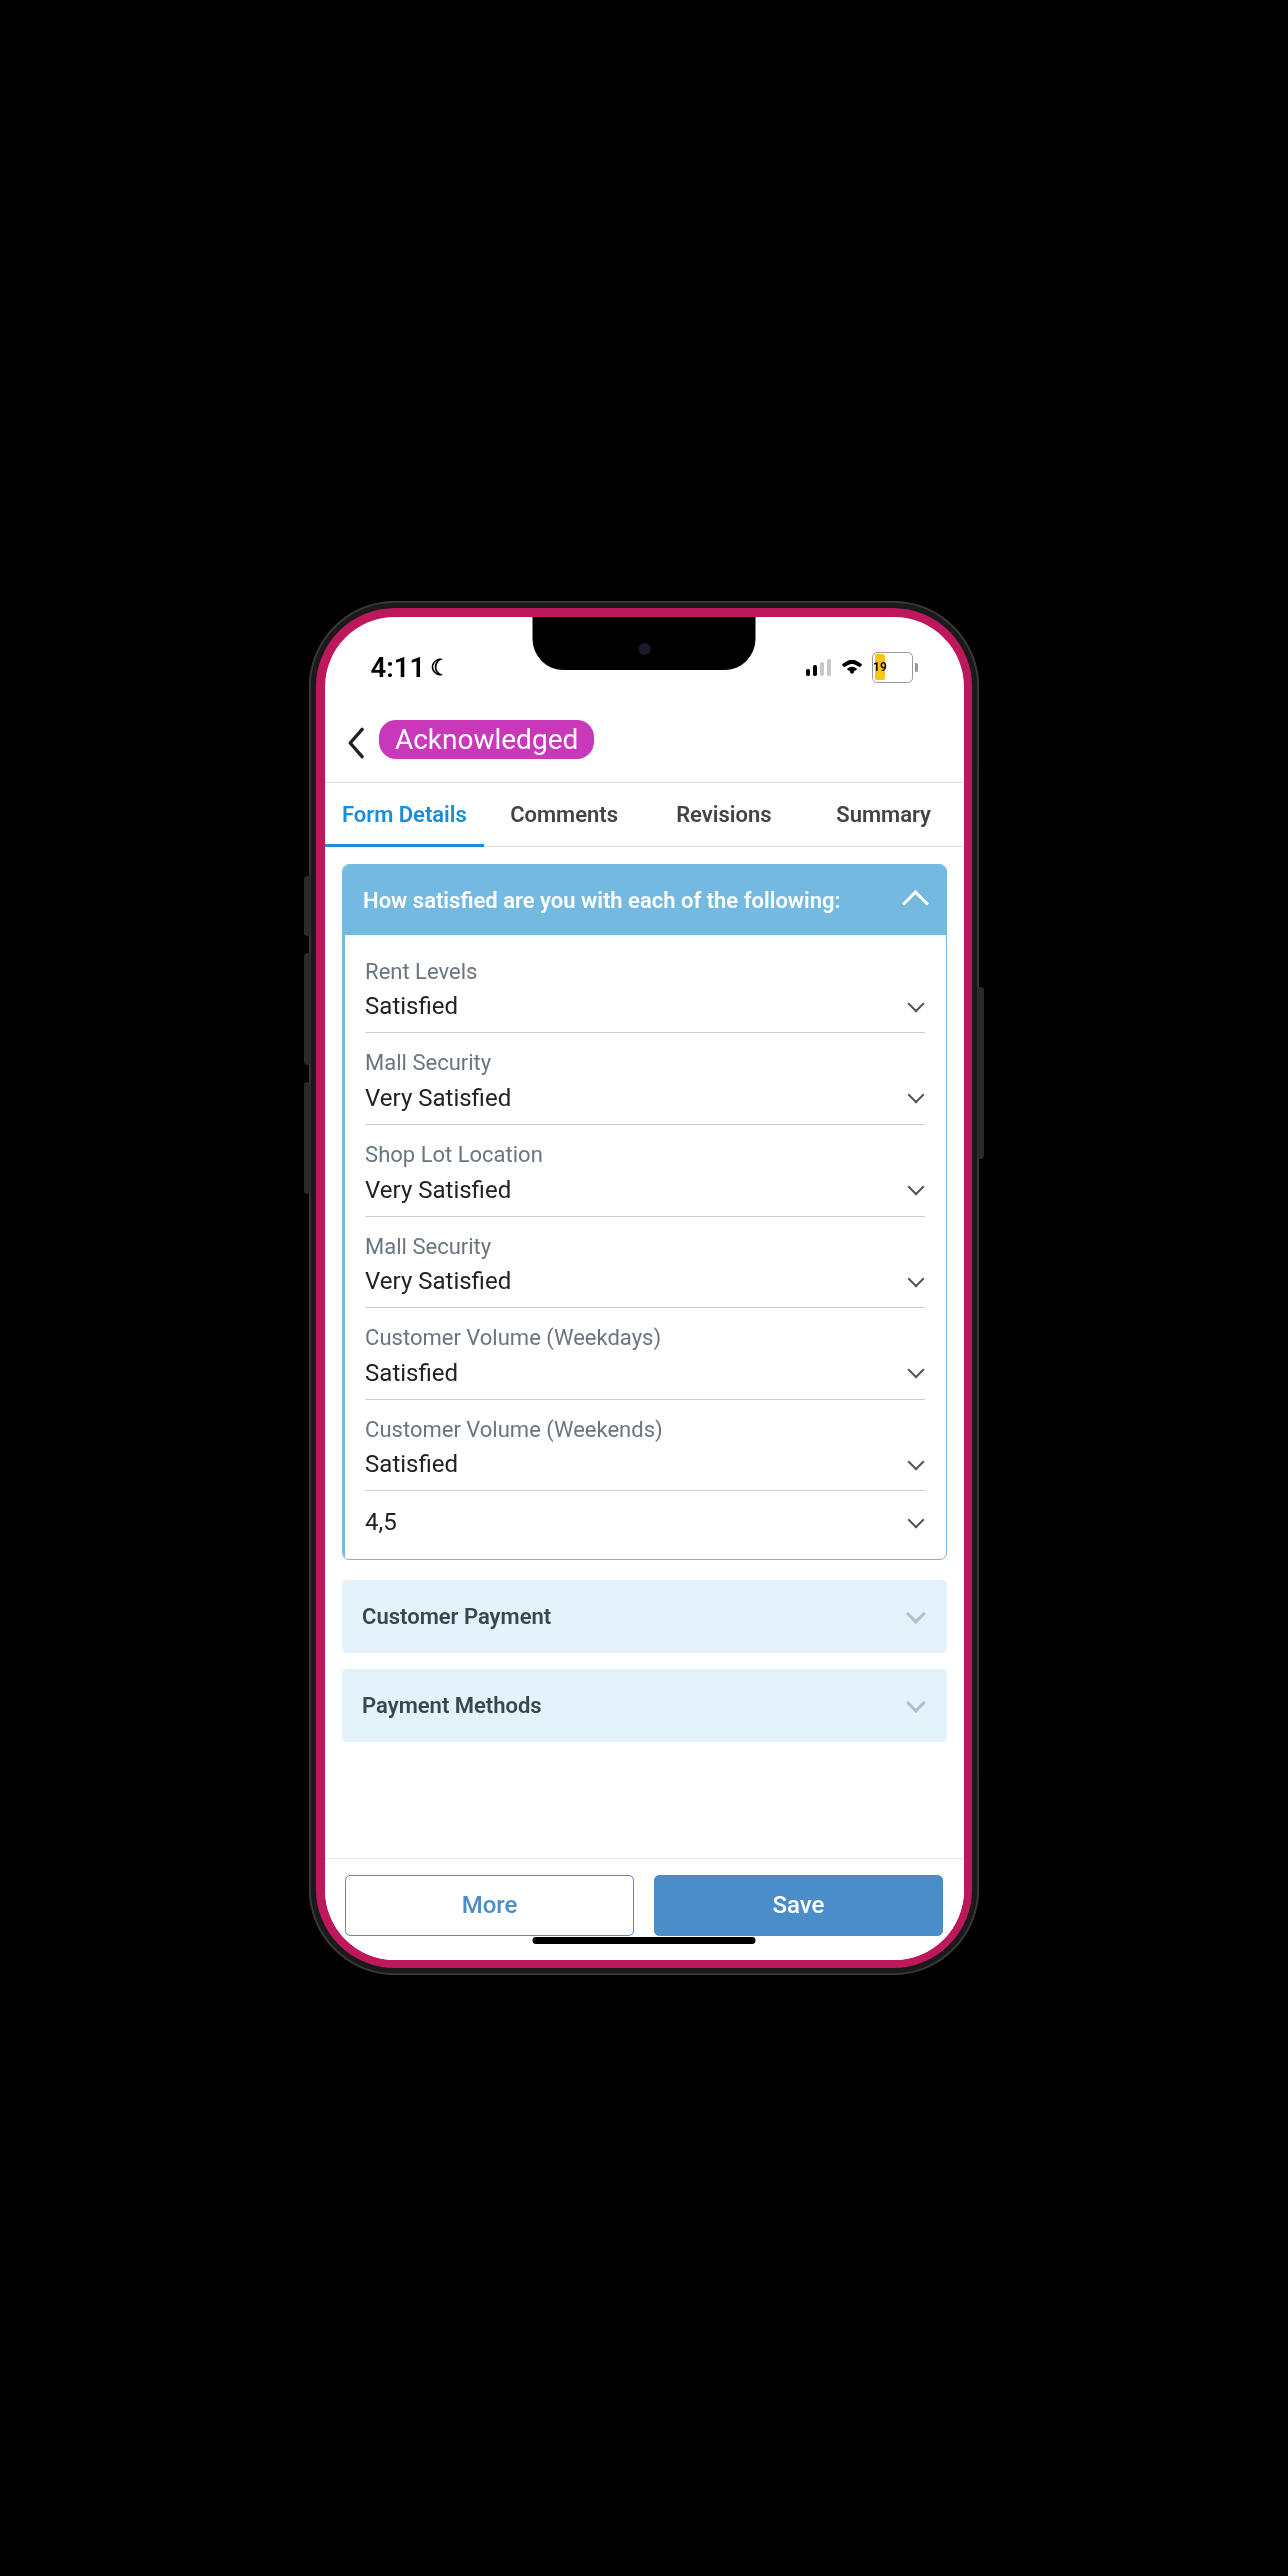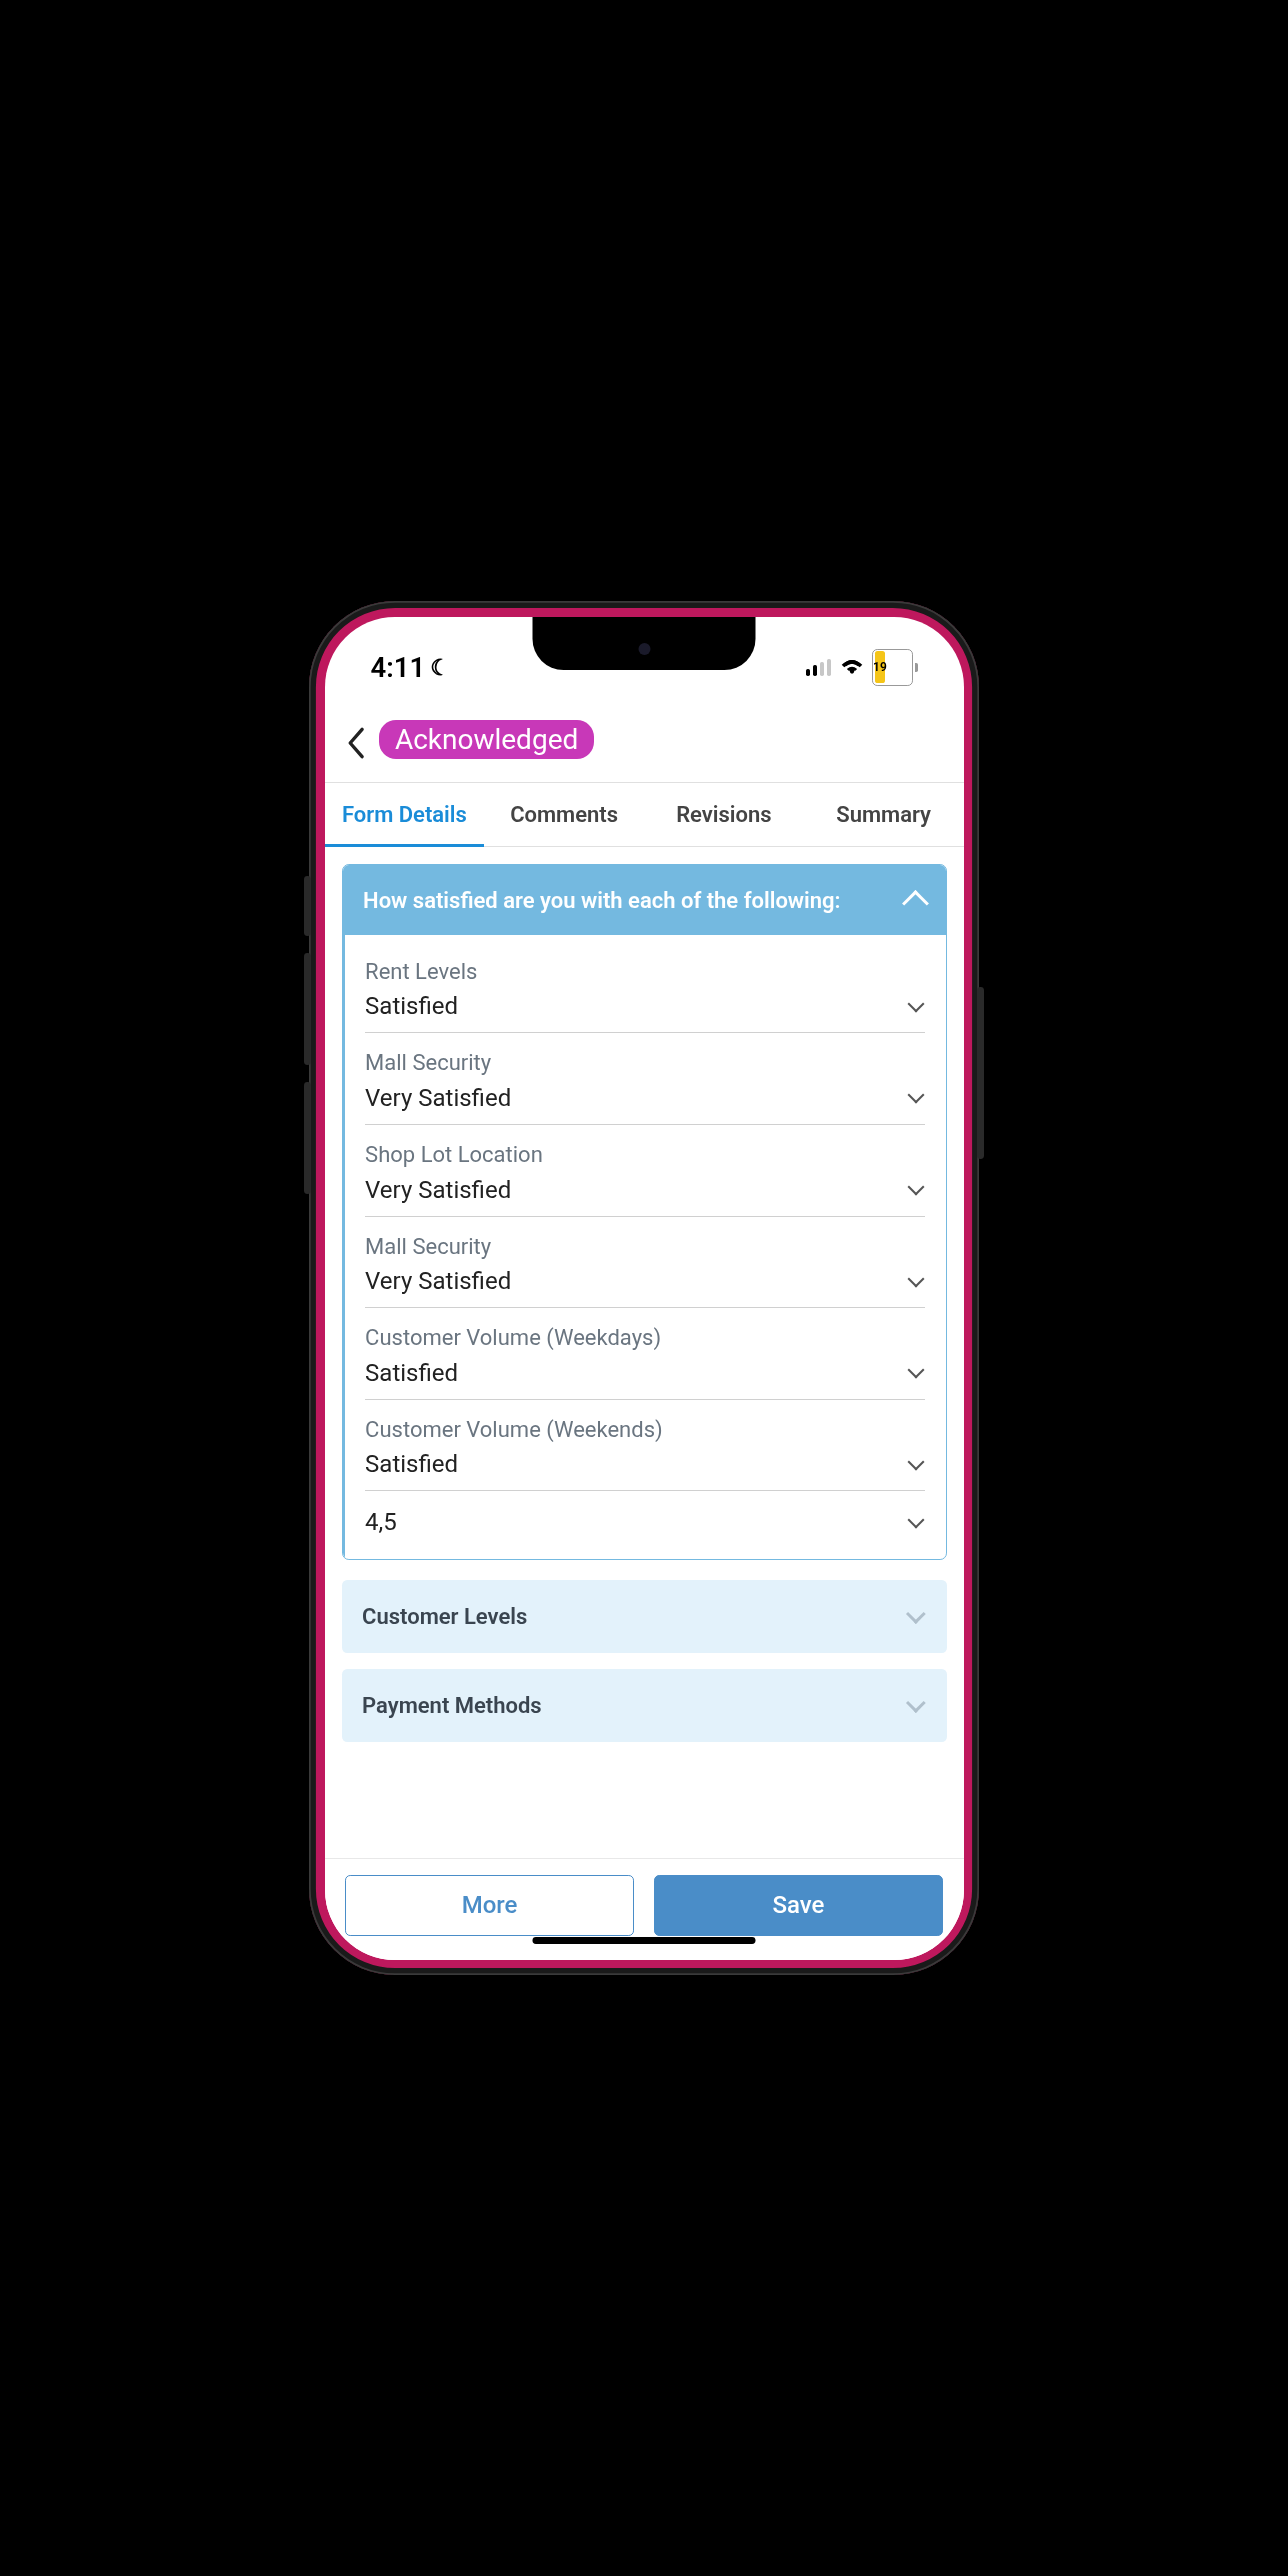--- a/index.html
+++ b/index.html
@@ -18,21 +18,21 @@
     .moon { font-size: 22px; }
     .status-right { display: flex; align-items: center; gap: 8.6px; }
     .signal { display: flex; align-items: flex-end; gap: 2.6px; }
     .signal span { width: 4.3px; background: #000; border-radius: 1.7px; }
     .signal span:nth-child(1) { height: 6.9px; }
     .signal span:nth-child(2) { height: 10.3px; }
     .signal span:nth-child(3) { height: 13.7px; background: #c7c7c7; }
     .signal span:nth-child(4) { height: 17px; background: #c7c7c7; }
     .wifi { font-size: 22px; }
     .battery { display: flex; align-items: center; }
-    .battery-body { width: 41px; height: 37px; border: 1.7px solid #999; border-radius: 5.2px; position: relative; padding: 1.7px; }
+    .battery-body { width: 41px; height: 31px; border: 1.7px solid #999; border-radius: 5.2px; position: relative; padding: 1.7px; }
     .battery-fill { background: #f5c518; height: 100%; border-radius: 2.6px; display: flex; align-items: center; justify-content: center; font-size: 12px; font-weight: 600; }
     .battery-tip { width: 2.6px; height: 8.6px; background: #999; border-radius: 0 1.7px 1.7px 0; margin-left: 1.7px; }
     .header { padding: 17px 20.6px 13.7px 20.6px; display: flex; align-items: flex-start; gap: 13.7px; }
     .back-btn { font-size: 31px; font-weight: 300; padding-top: 6.9px; cursor: pointer; }
     .header-text { flex: 1; }
     .title { font-size: 26px; font-weight: 700; color: #222; margin-bottom: 8.6px; }
     .badge { display: inline-block; background: #c838b8; color: #fff; padding: 3.4px 15.5px; border-radius: 17px; font-size: 28px; font-weight: 400; text-align: right; }
     .tabs { display: flex; border-top: 0.9px solid #e0e0e0; border-bottom: 0.9px solid #e0e0e0; }
     .tab { flex: 1; padding: 19px 0; text-align: center; font-size: 22px; font-weight: 600; color: #444; cursor: pointer; position: relative; }
     .tab.active { color: #1a8cd8; }
@@ -177,21 +177,21 @@
             <div class="field-value-row">
               <span class="field-value">4,5</span>
               <span class="chev-down"></span>
             </div>
           </div>
 
         </div>
       </div>
 
       <div class="collapsed-section">
-        <span class="collapsed-title">Customer Levels</span>
+        <span class="collapsed-title">Customer Payment</span>
         <span class="chev-down-light"></span>
       </div>
 
       <div class="collapsed-section">
         <span class="collapsed-title">Payment Methods</span>
         <span class="chev-down-light"></span>
       </div>
     </div>
 
     <div class="footer">

